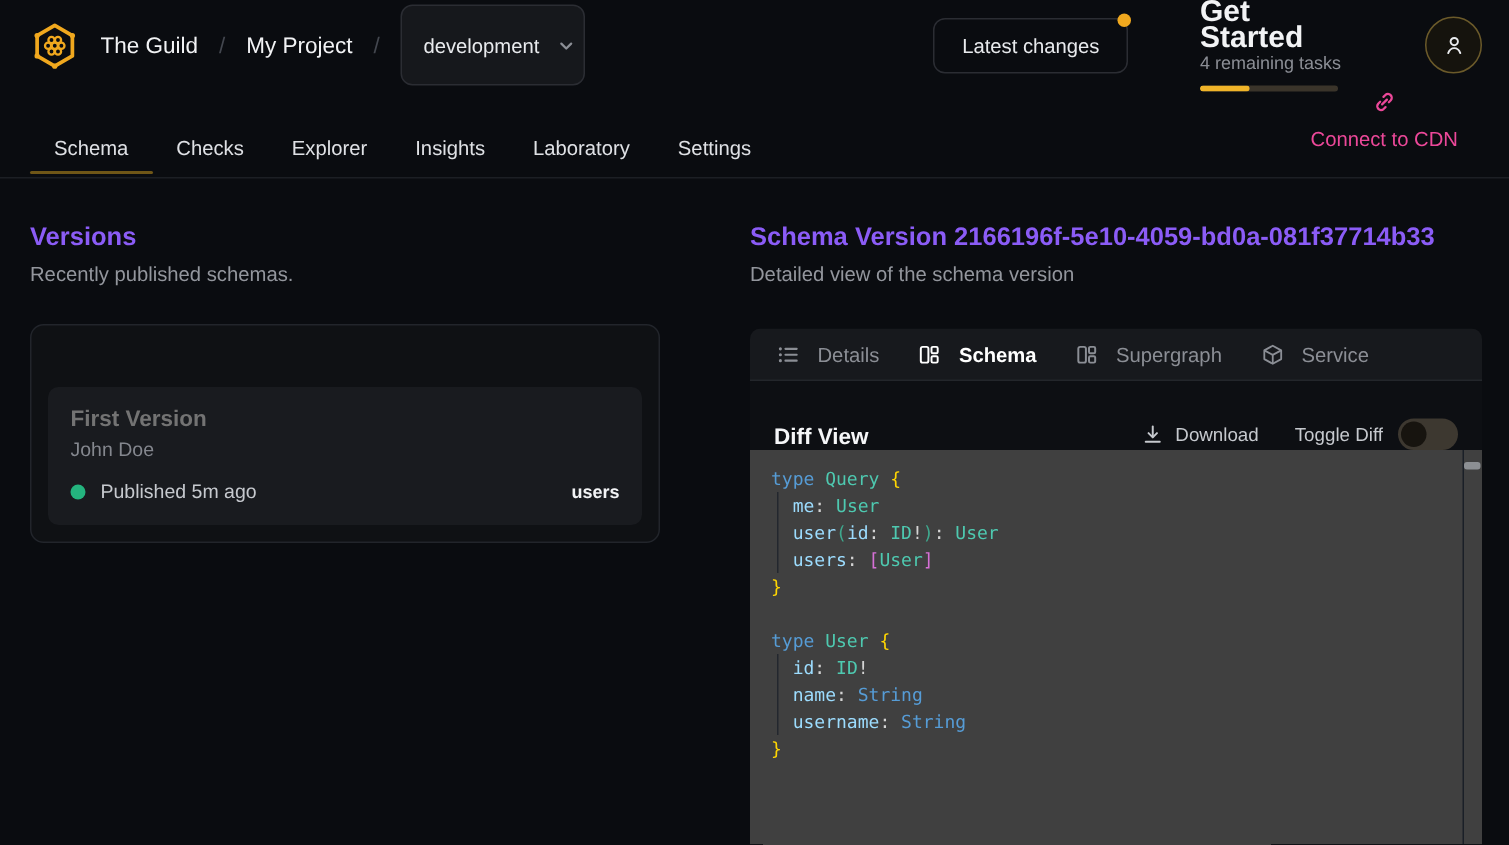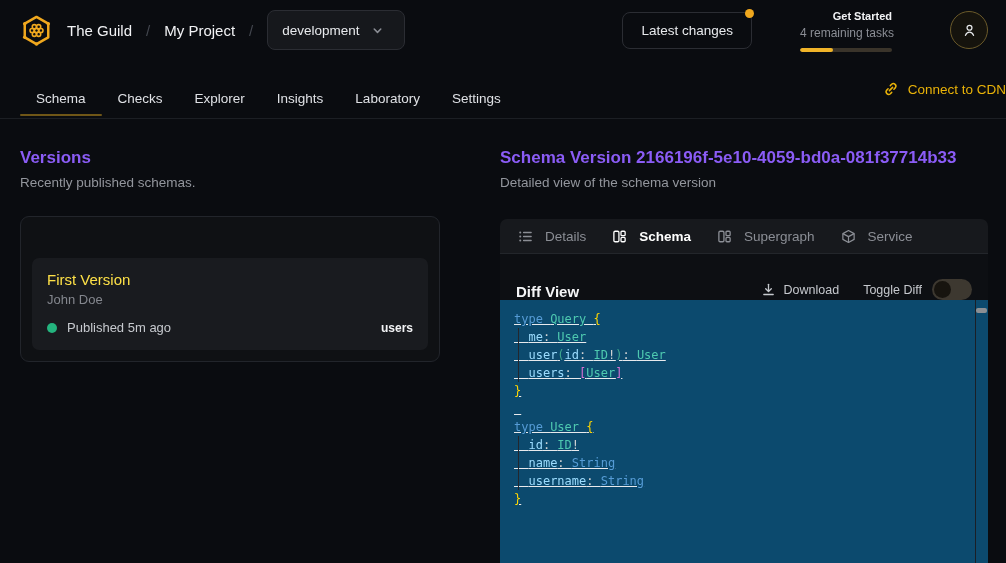--- a/index.html
+++ b/index.html
@@ -12,35 +12,35 @@
   }
   svg { display:block; }
 
   
   header { height:60px; display:flex; align-items:center; justify-content:space-between; padding:0 18px 0 20px; }
   .h-left, .h-right { display:flex; align-items:center; }
   .logo { width:33px; height:33px; margin-right:14px; cursor:pointer; }
   .crumb { font-size:15px; font-weight:500; color:#f2f3f5; text-decoration:none; cursor:pointer; }
   .slash { color:#43474f; font-size:15px; margin:0 14px; }
   .target-select {
-    display:flex; align-items:center; gap:10px; height:40px; padding:0 19px 0 14px;
+    display:flex; align-items:center; gap:10px; height:54px; padding:0 4px 0 14px;
     background:#16181c; border:1px solid #2b2d33; border-radius:8px; color:#e8eaed;
     font-size:13.5px; font-family:inherit; cursor:pointer;
   }
   .target-select .chev { color:#8b8e95; }
 
   .latest-btn {
     position:relative; height:37px; padding:0 18px; background:transparent;
     border:1px solid #2b2d33; border-radius:8px; color:#e8eaed; font-size:13.5px;
     font-family:inherit; cursor:pointer;
   }
   .notif-dot { position:absolute; top:-4px; right:-3px; width:9px; height:9px; border-radius:50%; background:#f0a81e; }
 
   .get-started { margin-left:48px; width:92px; cursor:pointer; }
-  .gs-title { font-size:11px; font-weight:600; color:#f2f3f5; line-height:17px;text-align:right; }
+  .gs-title { font-size:20px; font-weight:600; color:#f2f3f5; line-height:17px; }
   .gs-sub { font-size:12px; color:#8b8e95; line-height:16px; margin-bottom:7px; white-space:nowrap; }
   .gs-bar { height:4px; border-radius:2px; background:#3a342a; overflow:hidden; }
   .gs-fill { height:100%; background:#f0b429; border-radius:2px; }
 
   .avatar {
     margin-left:58px; width:38px; height:38px; border-radius:50%;
     background:#15130d; border:1px solid #6b5a2a; color:#e8eaed;
     display:flex; align-items:center; justify-content:center; cursor:pointer;
   }
 
@@ -50,37 +50,37 @@
   .nav-tab {
     display:flex; align-items:center; padding:0 16px; font-size:13.5px; font-weight:500;
     color:#dfe1e5; cursor:pointer; position:relative; padding-top:18px;
   }
   .nav-tab.active { color:#ffffff; }
   .nav-tab.active::after, .nav-tab.dim-underline::after {
     content:""; position:absolute; left:0; right:0; bottom:2px; height:2px; border-radius:1px;
   }
   .nav-tab.active::after { background:#f0a81e; }
   .nav-tab.dim-underline::after { background:#6f5617; }
-  .cdn-link { display:flex; align-items:center; gap:9px; color:#eab308;
-    font-size:13.5px; font-weight:500; text-decoration:none; cursor:pointer; }
+  .cdn-link { display:flex; align-items:center; gap:9px; margin-right:34px; color:#ec4899;
+    font-size:13.5px; font-weight:500; text-decoration:none; cursor:pointer;flex-direction:column; }
 
   
   main { display:flex; height:444px; }
   .col-left { width:464px; flex:0 0 464px; padding:28px 24px 0 20px; }
   .col-right { flex:1; padding:28px 18px 0 0; display:flex; flex-direction:column;margin-left:36px; }
   .sec-title { font-size:17px; font-weight:700; color:#8b5cf6; line-height:21px; }
   .sec-sub { font-size:13.5px; color:#93969d; margin-top:7px; }
 
   
   .version-outer {
     margin-top:26px; background:#0f1114; border:1px solid #22252b; border-radius:9px;
     padding:41px 11px 11px 11px;
   }
   .version-card { background:#191b1f; border-radius:7px; padding:13px 15px 15px 15px; cursor:pointer; }
-  .vc-title { font-size:15px; font-weight:400; color:#fde047; }
+  .vc-title { font-size:15px; font-weight:700; color:#737373; }
   .vc-author { font-size:13px; color:#84878e; margin-top:4px; }
   .vc-row { display:flex; align-items:center; margin-top:13px; }
   .vc-dot { width:10px; height:10px; border-radius:50%; background:#24b47e; margin-right:10px; }
   .vc-status { font-size:13px; color:#c6c9ce; }
   .vc-service { margin-left:auto; font-size:12px; font-weight:700; color:#f2f3f5; }
 
   
   .panel { margin-top:29px; flex:1; display:flex; flex-direction:column; border-radius:7px 7px 0 0; overflow:hidden; }
   .tabbar { height:35px; background:#17191d; border-bottom:1px solid #23262b;
     display:flex; align-items:center; gap:26px; padding:0 18px; flex:0 0 35px; }
@@ -92,22 +92,22 @@
   .diff-right { margin-left:auto; display:flex; align-items:center; gap:24px; }
   .dl-btn { display:flex; align-items:center; gap:8px; background:none; border:none;
     color:#c6c9ce; font-size:12.5px; font-family:inherit; cursor:pointer; }
   .toggle-group { display:flex; align-items:center; gap:10px; }
   .toggle-label { font-size:12.5px; color:#c6c9ce; }
   .switch { width:40px; height:21px; border-radius:11px; background:#3d3830; border:none;
     position:relative; cursor:pointer; }
   .switch .knob { position:absolute; left:2px; top:2px; width:17px; height:17px; border-radius:50%; background:#17140f; }
 
   
-  .code { flex:1; background:#0c4a6e; position:relative; padding:10px 14px; overflow:hidden;
-    font-family:"DejaVu Sans Mono", monospace; font-size:12px; line-height:18px;text-decoration:underline; }
+  .code { flex:1; background:#404040; position:relative; padding:10px 14px; overflow:hidden;
+    font-family:"DejaVu Sans Mono", monospace; font-size:12px; line-height:18px; }
   .code-line { white-space:pre; }
   .tk-kw { color:#569cd6; }
   .tk-ty { color:#4ec9b0; }
   .tk-fd { color:#9cdcfe; }
   .tk-pu { color:#d4d4d4; }
   .tk-br { color:#ffd602; }
   .tk-bk { color:#d670d6; }
   .tk-pa { color:#3fa88e; }
   .tk-sc { color:#569cd6; }
   .tk-pl { color:#c9ccd1; }

